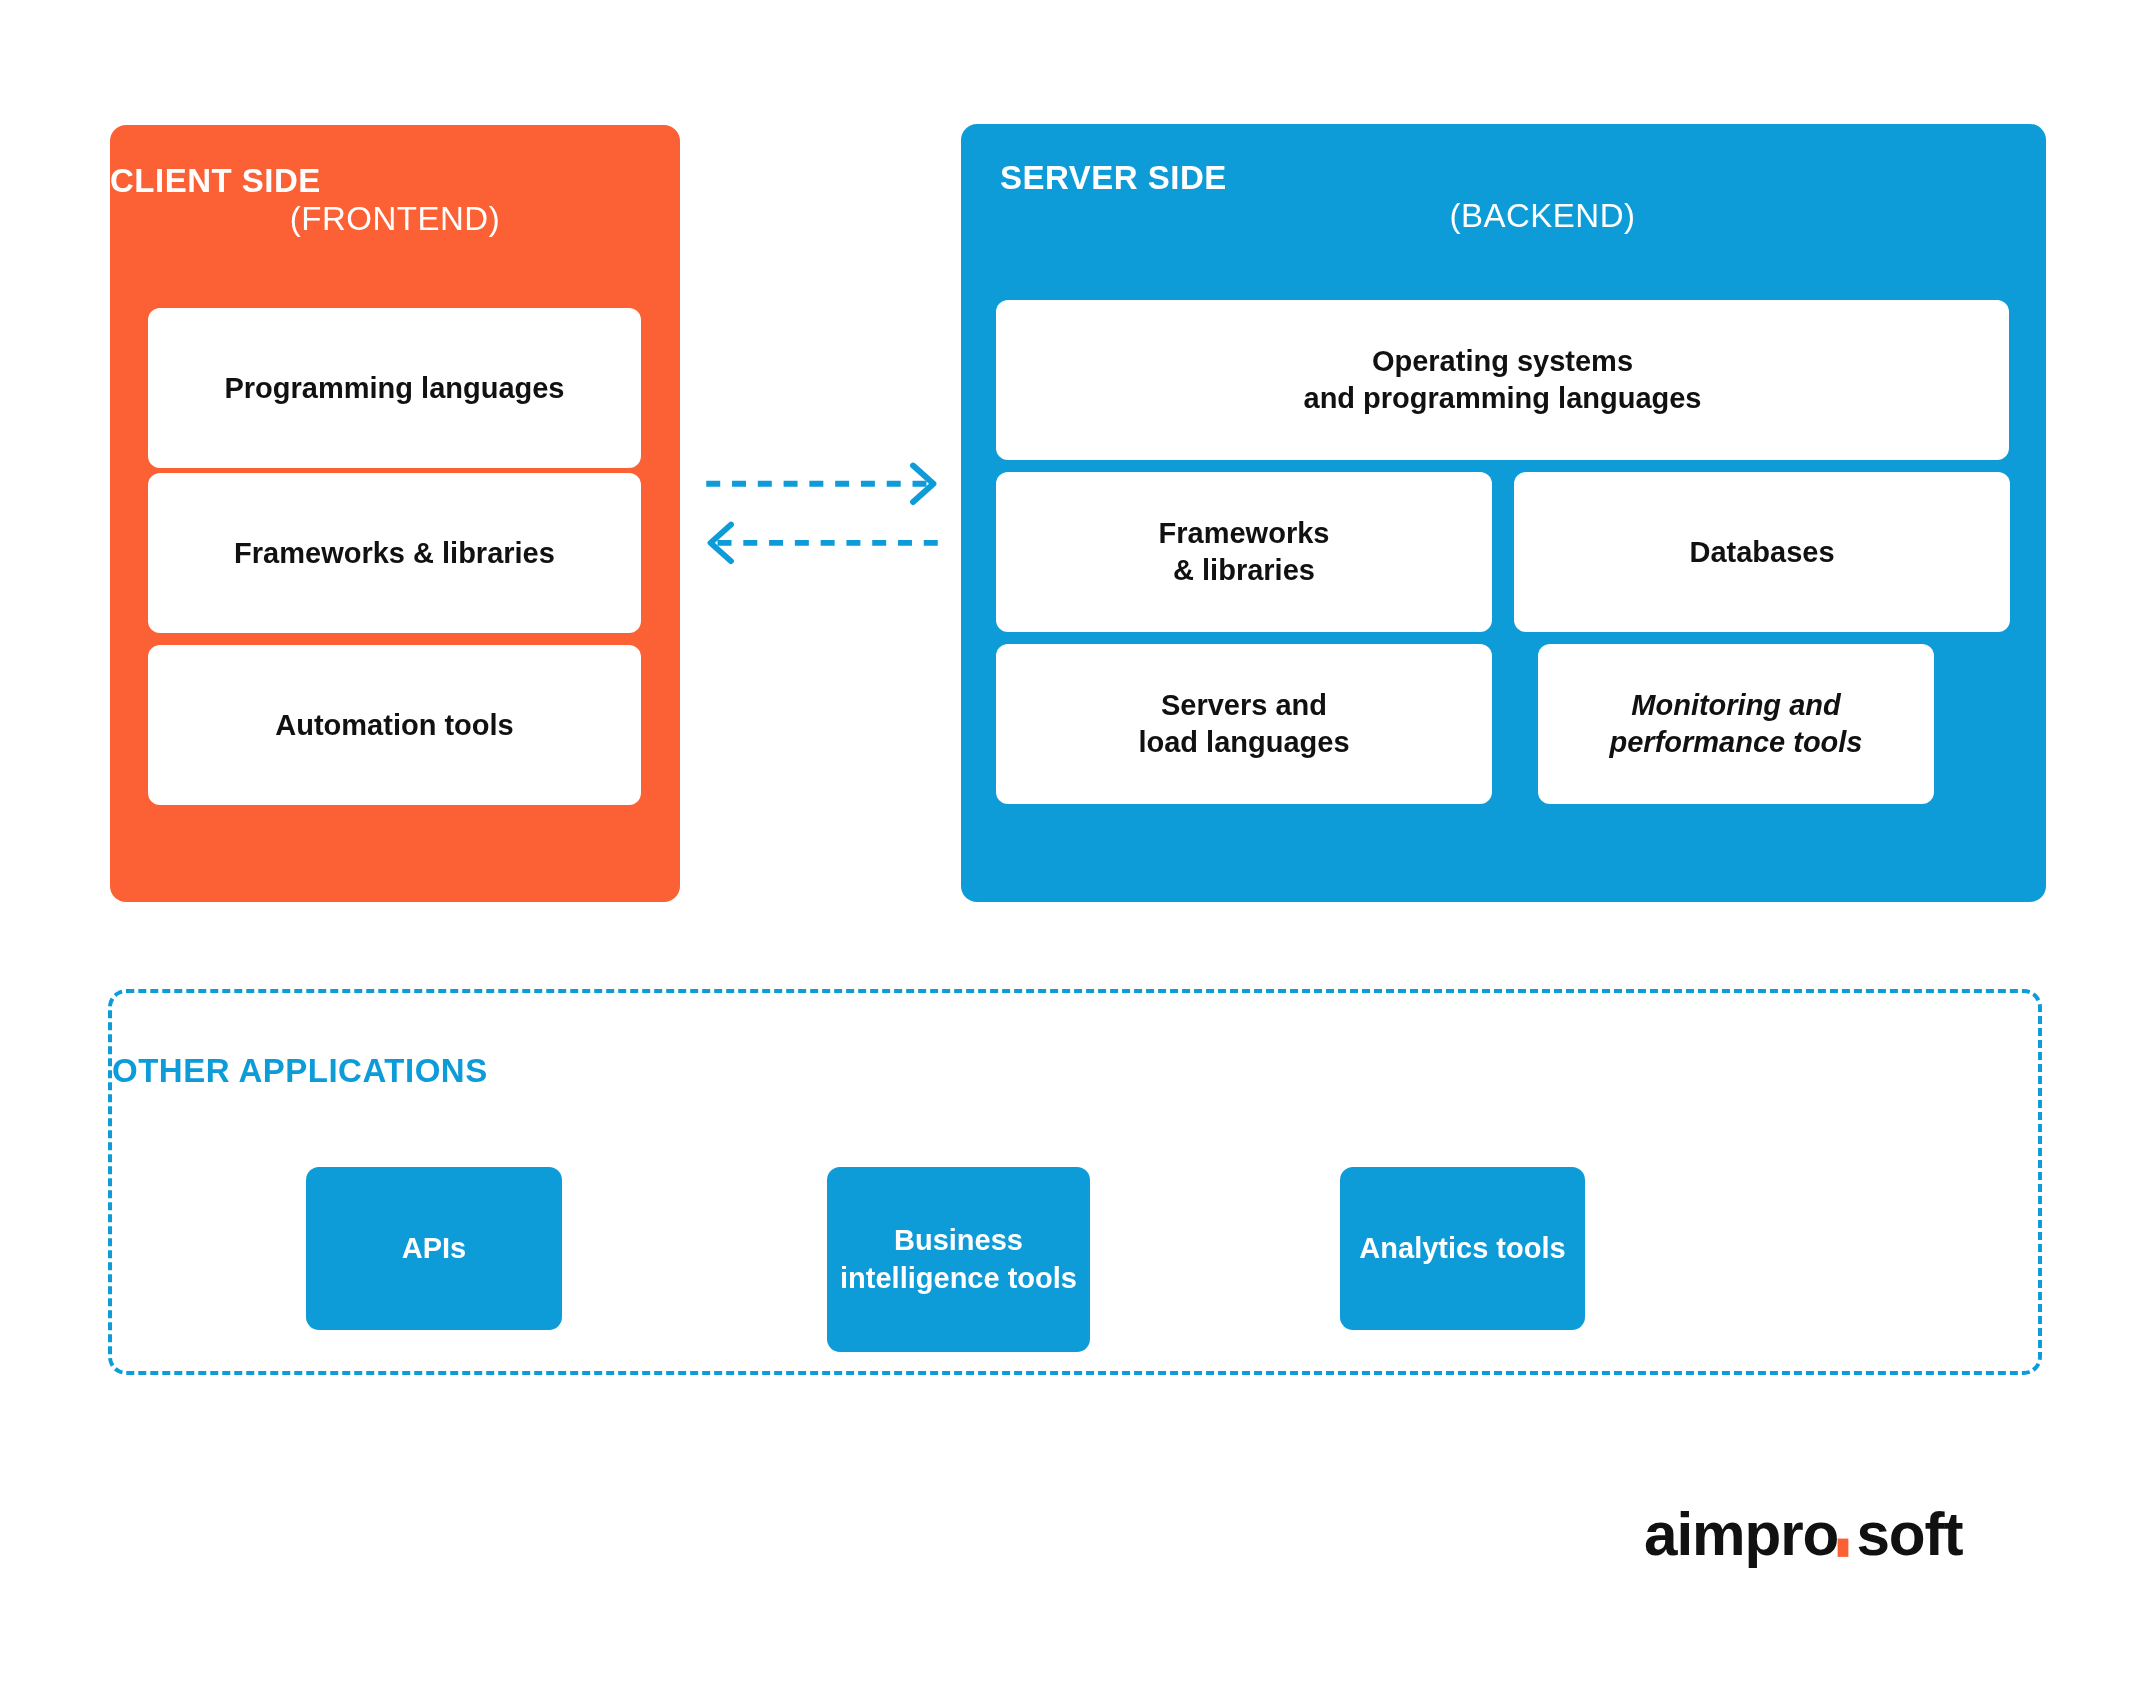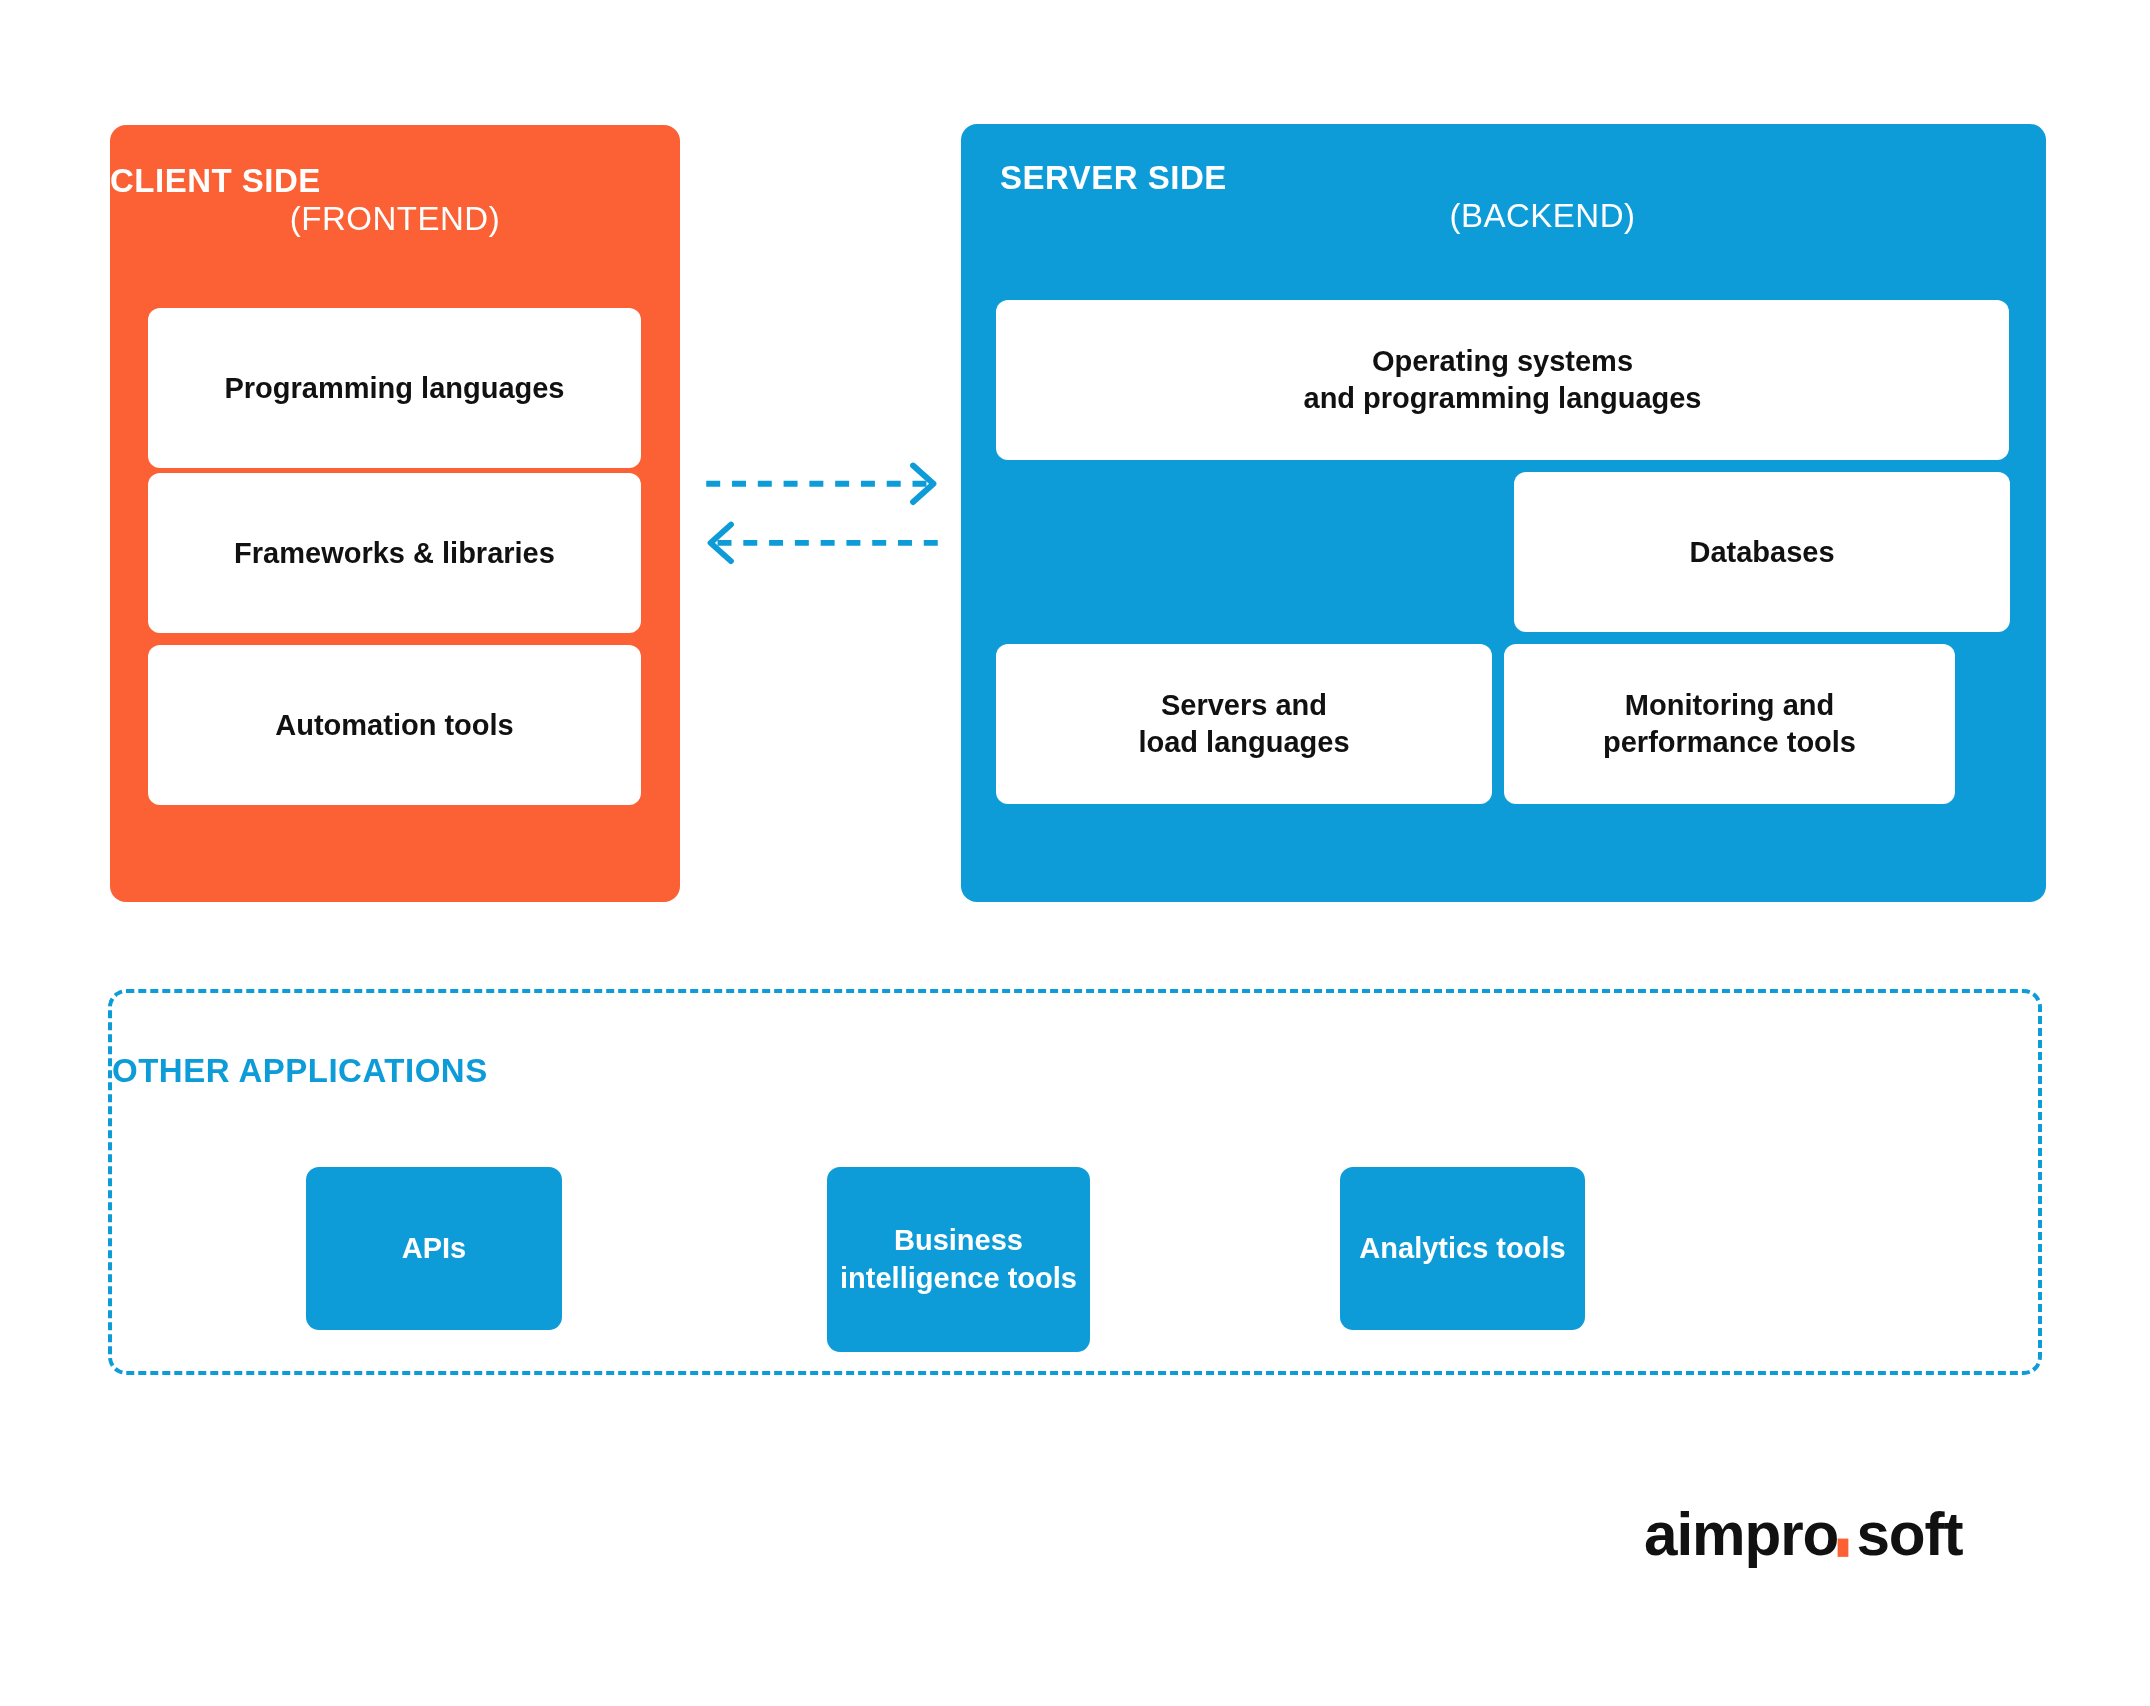--- a/index.html
+++ b/index.html
@@ -85,21 +85,21 @@
   
   .card-c1 { left: 38px;  top: 176px; width: 493px; height: 160px; margin-top: 7px; }
   .card-c2 { left: 38px;  top: 348px; width: 493px; height: 160px; }
   .card-c3 { left: 38px;  top: 520px; width: 493px; height: 160px; }
 
   
   .card-s-top { left: 35px;  top: 176px; width: 1013px; height: 160px; }
   .card-s1    { left: 35px;  top: 348px; width: 496px; height: 160px; }
   .card-s2    { left: 553px;top: 348px; width: 496px; height: 160px; }
   .card-s3    { left: 35px;  top: 520px; width: 496px; height: 160px; }
-  .card-s4    { left: 543px;top: 520px; width: 451px; height: 160px; }
+  .card-s4    { left: 577px;top: 520px; width: 396px; height: 160px; font-style: italic; }
 
   
   .arrows {
     position: absolute;
     left: 681px;
     top: 446px;
     width: 282px;
     height: 140px;
   }
 
@@ -194,20 +194,26 @@
     <div class="panel-subtitle">(BACKEND)</div>
   </div>
 
   <div class="card card-s-top">
     <span>
       <span>Operating systems</span><br>
       <span>and programming languages</span>
     </span>
   </div>
 
+  <div class="card card-s1">
+    <span>
+      <span>Frameworks</span><br>
+      <span>&amp; libraries</span>
+    </span>
+  </div>
 
   <div class="card card-s2">
     <span>
       <span>Databases</span>
     </span>
   </div>
 
   <div class="card card-s3">
     <span>
       <span>Servers and</span><br>

